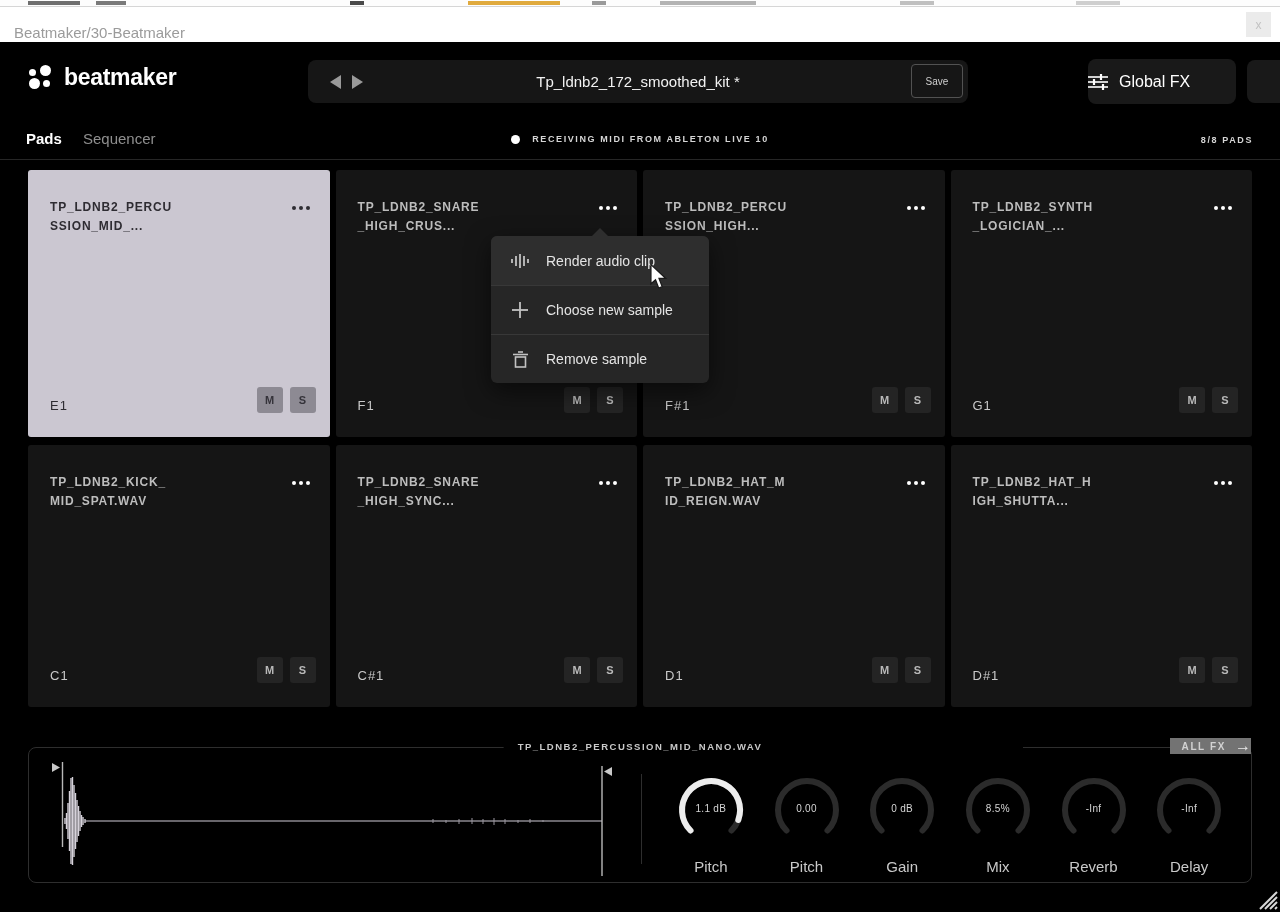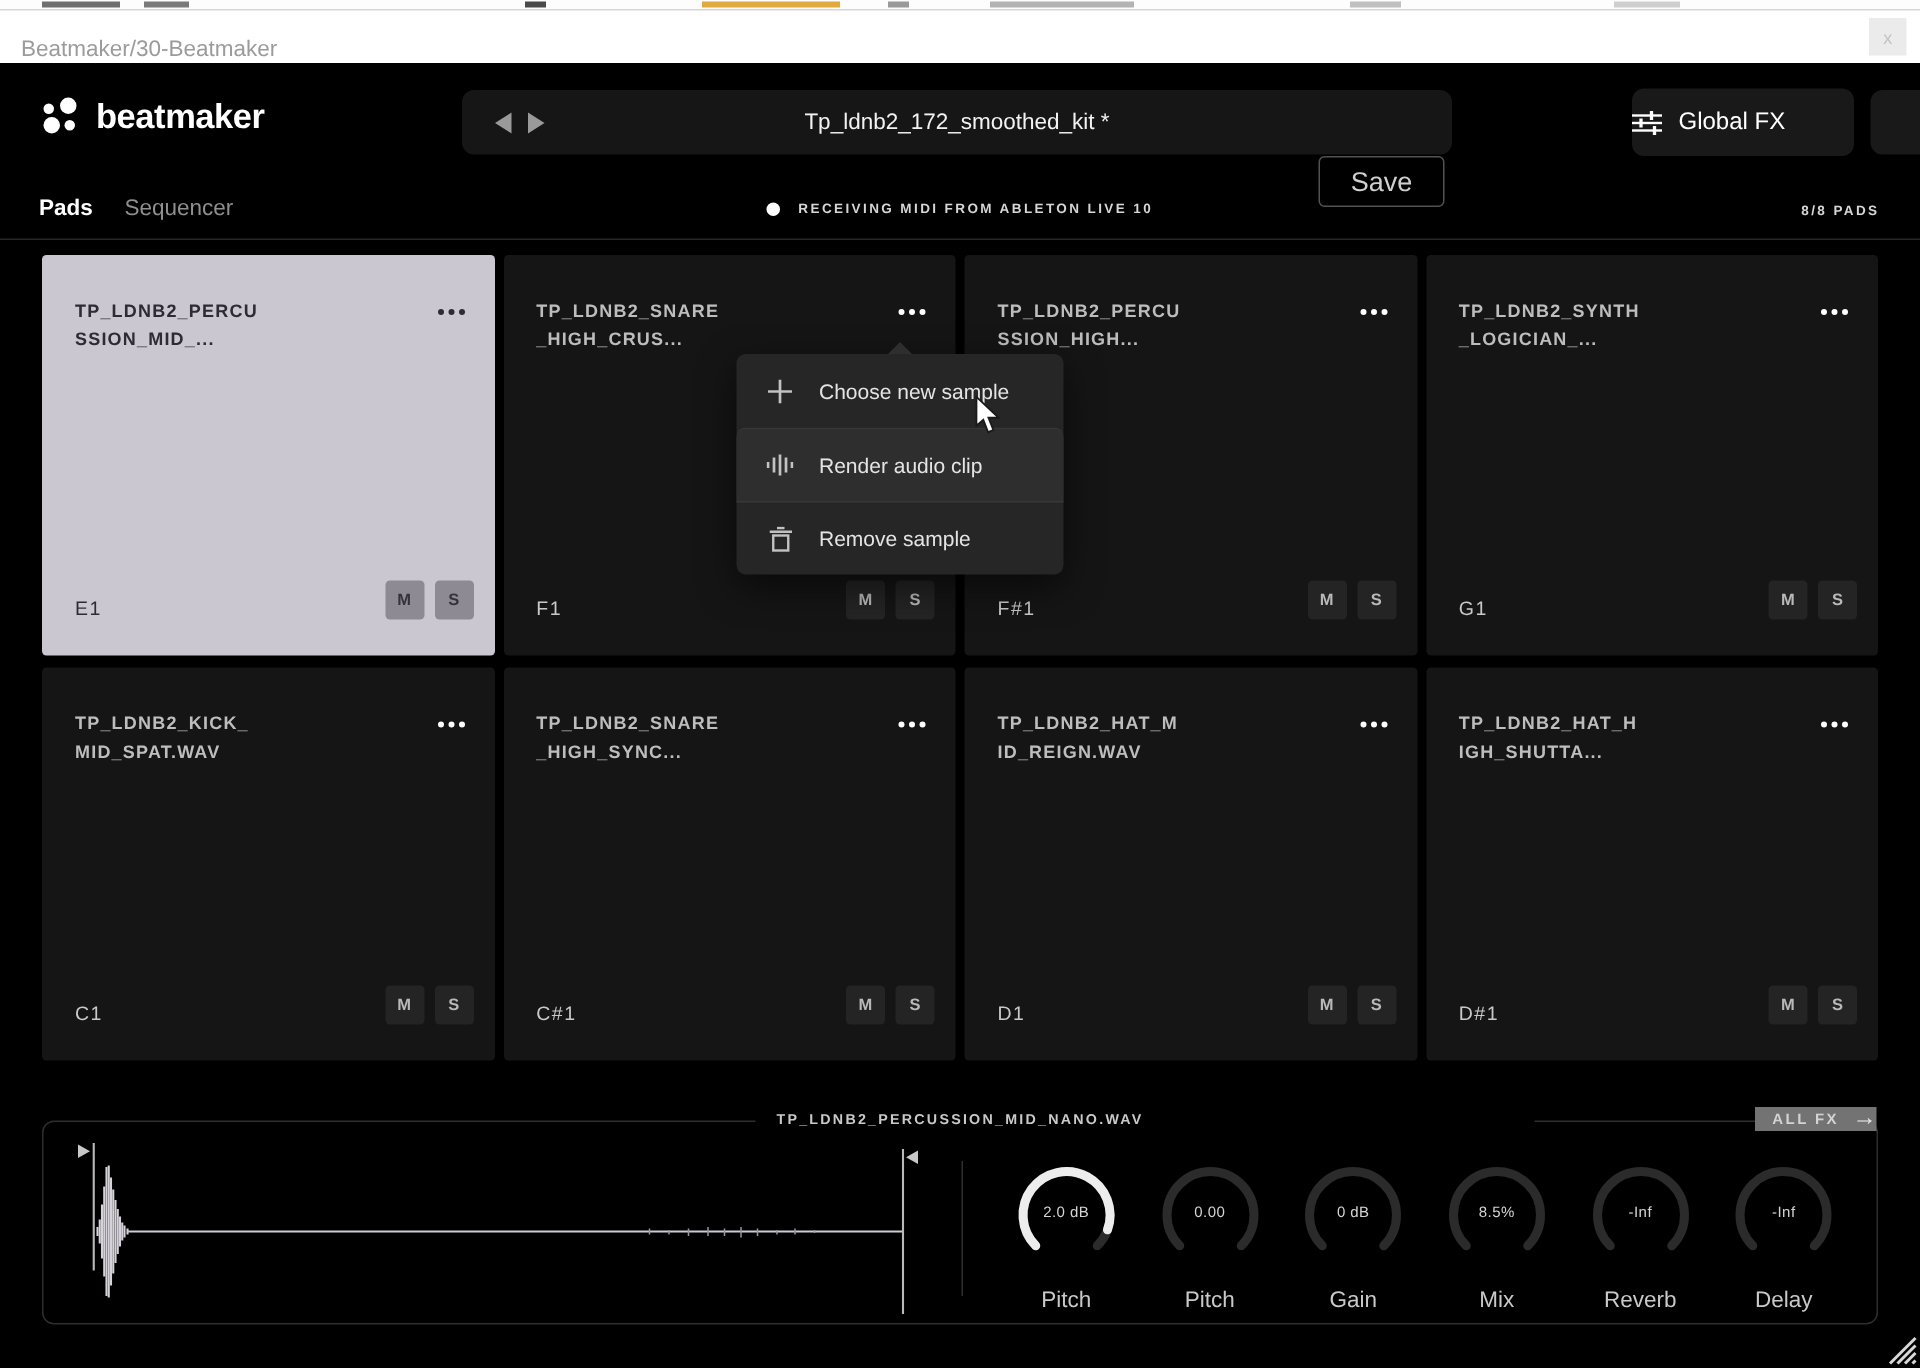--- a/index.html
+++ b/index.html
@@ -38,23 +38,23 @@
   .lm4 { width:7px;  height:7px;  left:15px; top:15px; }
   .logo-text { color:#fff; font-size:23px; font-weight:bold; letter-spacing:-0.3px; }
 
   .preset-bar { position:absolute; left:308px; top:18px; width:660px; height:43px; background:#161616; border-radius:8px; }
   .nav-arrows { position:absolute; left:22px; top:0; height:100%; display:flex; align-items:center; gap:11px; }
   .tri { width:0; height:0; display:inline-block; }
   .tri-left  { border-top:7px solid transparent; border-bottom:7px solid transparent; border-right:11px solid #9a9a9a; }
   .tri-right { border-top:7px solid transparent; border-bottom:7px solid transparent; border-left:11px solid #9a9a9a; }
   .preset-title { position:absolute; left:0; right:0; top:0; height:100%; display:flex; align-items:center;
                   justify-content:center; color:#f2f2f2; font-size:15px; }
-  .save-btn { position:absolute; right:5px; top:4px; width:84px; height:34px; background:transparent;
-              border:1px solid #525252; border-radius:4px; color:#cfcfcf; font-size:18px;
-              display:flex; align-items:center; justify-content:center;margin-top:40px; }
+  .save-btn { position:absolute; right:5px; top:4px; width:52px; height:34px; background:transparent;
+              border:1px solid #525252; border-radius:4px; color:#cfcfcf; font-size:10px;
+              display:flex; align-items:center; justify-content:center; }
 
   .globalfx-btn { position:absolute; left:1088px; top:17px; width:148px; height:45px; background:#191919;
                   border-radius:8px; display:flex; align-items:center; justify-content:flex-start; gap:11px;
                   color:#fff; font-size:16px; }
   .edge-strip { position:absolute; left:1247px; top:18px; width:44px; height:43px; background:#191919; border-radius:8px; }
 
   
   .tab-pads { position:absolute; left:26px; top:88px; font-size:15px; font-weight:bold; color:#fff; }
   .tab-seq  { position:absolute; left:83px; top:88px; font-size:15px; color:#8f8f8f; }
   .midi-status { position:absolute; left:0; right:0; top:92px; display:flex; justify-content:center;
@@ -301,40 +301,40 @@
       <div class="pad-note">D#1</div>
       <div class="pad-ms">
         <button class="ms">M</button>
         <button class="ms">S</button>
       </div>
     </div>
   </div>
 
   <div class="context-menu">
     <div class="menu-arrow"></div>
-    <div class="menu-item">
-      <span class="mi-icon">
-        <svg width="16" height="16" viewBox="0 0 16 16">
-          <line x1="8" y1="0" x2="8" y2="16" stroke="#c2c2c2" stroke-width="1.8"></line>
-          <line x1="0" y1="8" x2="16" y2="8" stroke="#c2c2c2" stroke-width="1.8"></line>
-        </svg>
-      </span>
-      <span>Choose new sample</span>
-    </div>
     <div class="menu-item first">
       <span class="mi-icon">
         <svg width="18" height="16" viewBox="0 0 18 16">
           <line x1="1" y1="6" x2="1" y2="10" stroke="#c2c2c2" stroke-width="1.8"></line>
           <line x1="5" y1="3" x2="5" y2="13" stroke="#c2c2c2" stroke-width="1.8"></line>
           <line x1="9" y1="1" x2="9" y2="15" stroke="#c2c2c2" stroke-width="1.8"></line>
           <line x1="13" y1="3" x2="13" y2="13" stroke="#c2c2c2" stroke-width="1.8"></line>
           <line x1="17" y1="6" x2="17" y2="10" stroke="#c2c2c2" stroke-width="1.8"></line>
         </svg>
       </span>
       <span>Render audio clip</span>
+    </div>
+    <div class="menu-item">
+      <span class="mi-icon">
+        <svg width="16" height="16" viewBox="0 0 16 16">
+          <line x1="8" y1="0" x2="8" y2="16" stroke="#c2c2c2" stroke-width="1.8"></line>
+          <line x1="0" y1="8" x2="16" y2="8" stroke="#c2c2c2" stroke-width="1.8"></line>
+        </svg>
+      </span>
+      <span>Choose new sample</span>
     </div>
     <div class="menu-item">
       <span class="mi-icon">
         <svg width="15" height="17" viewBox="0 0 15 17">
           <line x1="0" y1="3.5" x2="15" y2="3.5" stroke="#c2c2c2" stroke-width="1.6"></line>
           <line x1="5" y1="1" x2="10" y2="1" stroke="#c2c2c2" stroke-width="1.6"></line>
           <rect x="2.5" y="6" width="10" height="10" fill="none" stroke="#c2c2c2" stroke-width="1.6"></rect>
         </svg>
       </span>
       <span>Remove sample</span>
@@ -397,21 +397,21 @@
 
     <div class="wave-divider"></div>
 
     <div class="knobs">
 
       <div class="knob">
         <svg width="76" height="68" viewBox="0 0 76 68">
           <path d="M17.5 56.5 A29 29 0 1 1 58.5 56.5" fill="none" stroke="#2b2b2b" stroke-width="6" stroke-linecap="round"></path>
           <path d="M17.5 56.5 A29 29 0 1 1 65.3 45.9" fill="none" stroke="#ededed" stroke-width="6" stroke-linecap="round"></path>
         </svg>
-        <span class="knob-value">2.0 dB</span>
+        <span class="knob-value">1.1 dB</span>
         <span class="knob-label">Pitch</span>
       </div>
 
       <div class="knob">
         <svg width="76" height="68" viewBox="0 0 76 68">
           <path d="M17.5 56.5 A29 29 0 1 1 58.5 56.5" fill="none" stroke="#2b2b2b" stroke-width="6" stroke-linecap="round"></path>
         </svg>
         <span class="knob-value">0.00</span>
         <span class="knob-label">Pitch</span>
       </div>

